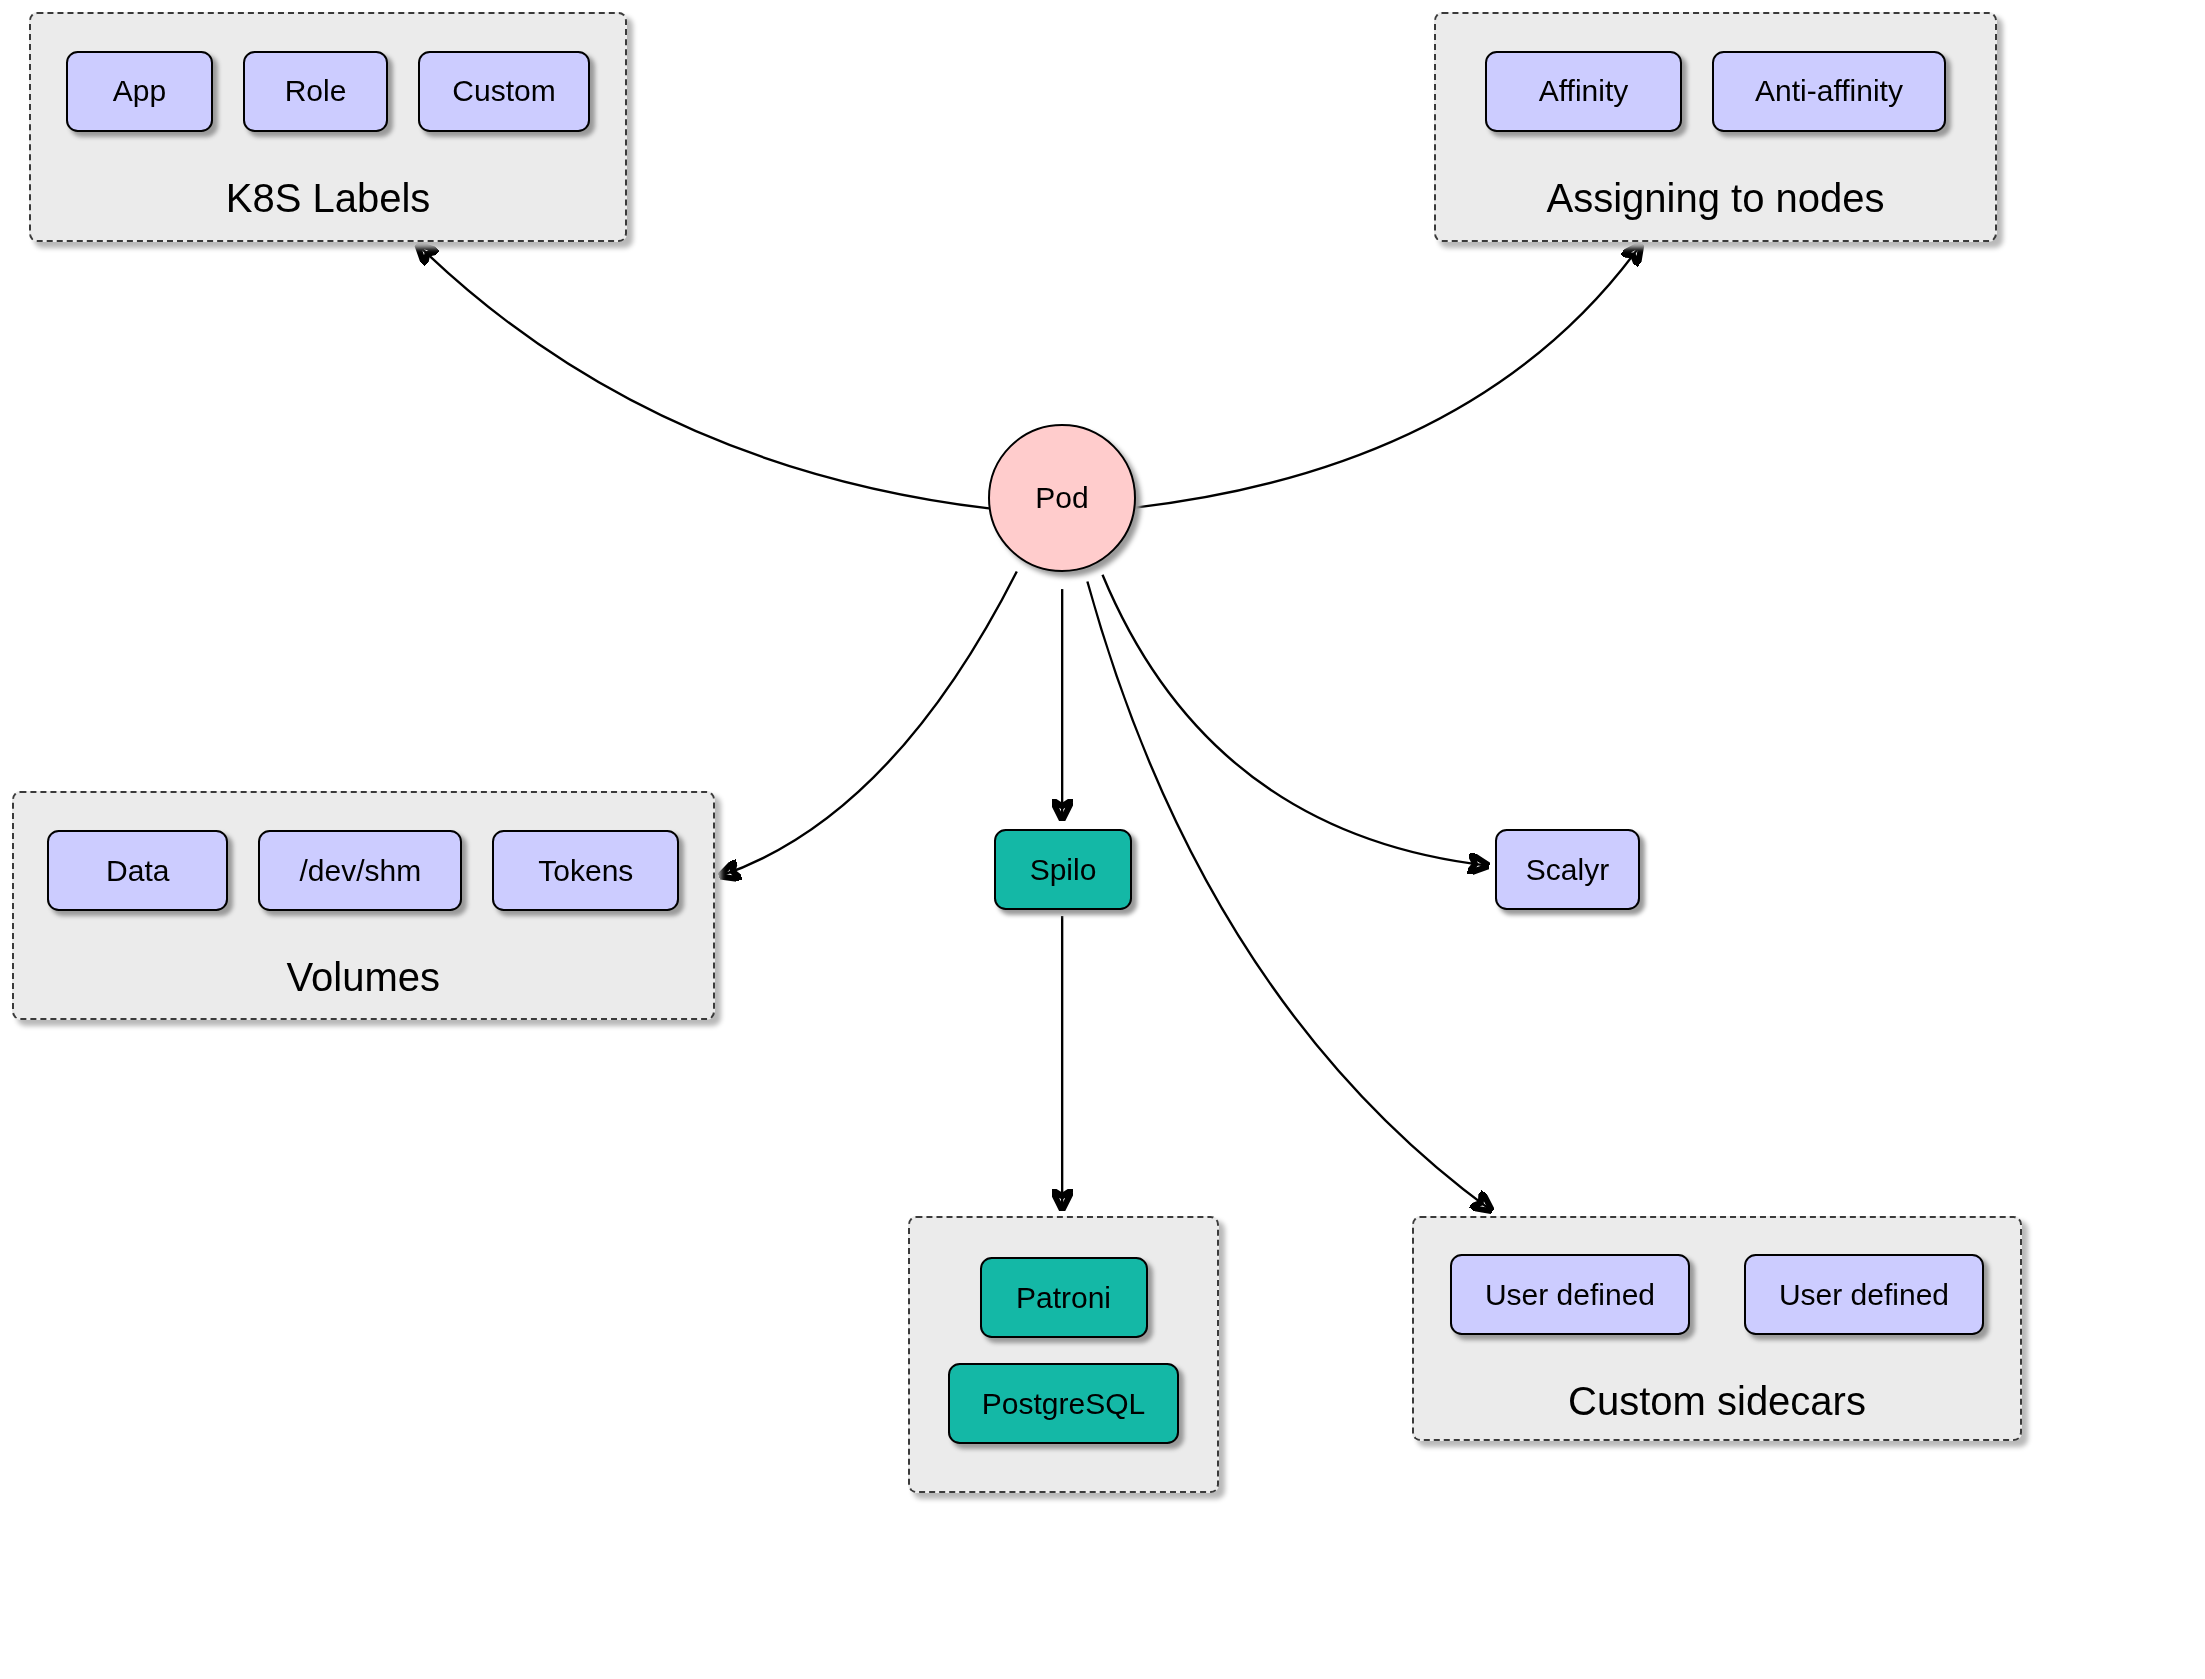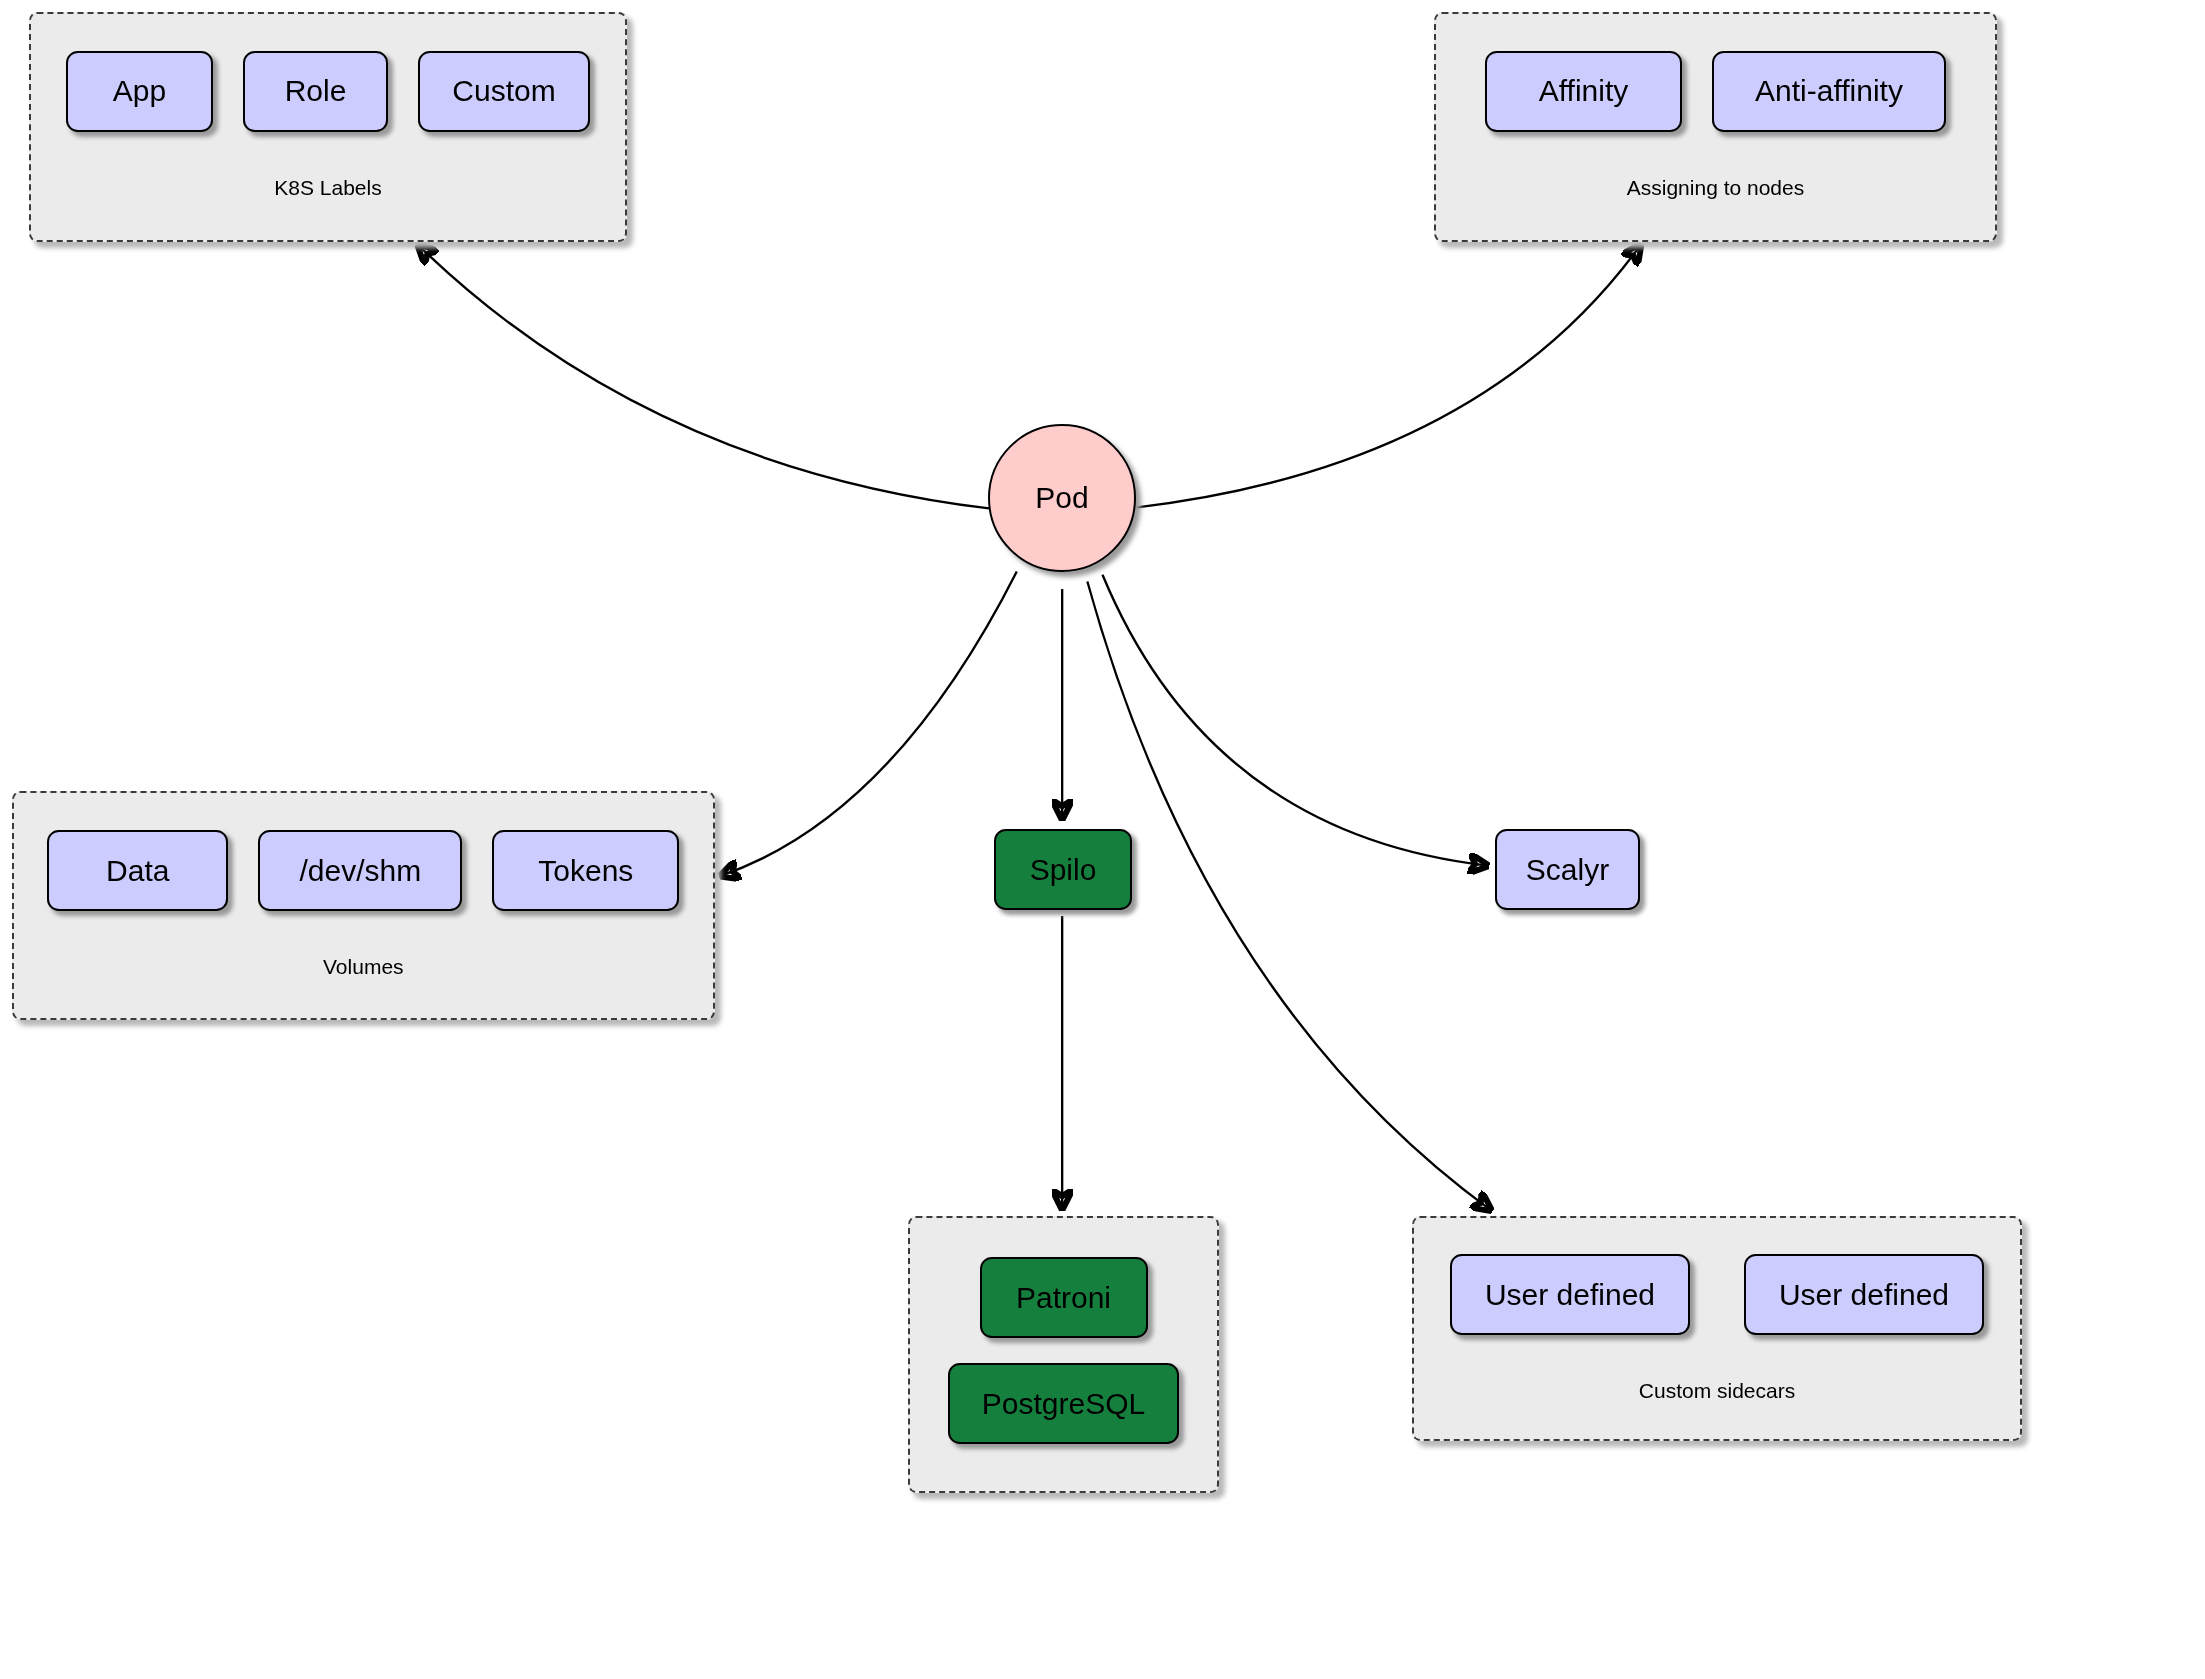--- a/index.html
+++ b/index.html
@@ -19,24 +19,24 @@
   .row { display:flex; gap:30px; }
   .col { display:flex; flex-direction:column; align-items:center; gap:25px; }
 
   .box {
     height:81px; box-sizing:border-box;
     border:2.1px solid #000; border-radius:11.8px;
     background:#ccccff; box-shadow:4.2px 4.2px 4.2px #9a9a9a;
     display:flex; align-items:center; justify-content:center;
     font-size:30px; padding:0 25px; white-space:nowrap;
   }
-  .box.yellow { background:#15803d; }
+  .box.yellow { background:#14b8a6; }
   .node { position:absolute; }
 
-  .group-title { margin-top:44px; font-size:21px; }
+  .group-title { margin-top:44px; font-size:40px; }
 
   .pod {
     position:absolute; width:148px; height:148px; box-sizing:border-box;
     border-radius:50%; background:#ffcccc; border:2.9px solid #000;
     box-shadow:5px 5px 5px #9a9a9a;
     display:flex; align-items:center; justify-content:center; font-size:30px;
   }
 </style>
 </head>
 <body>

